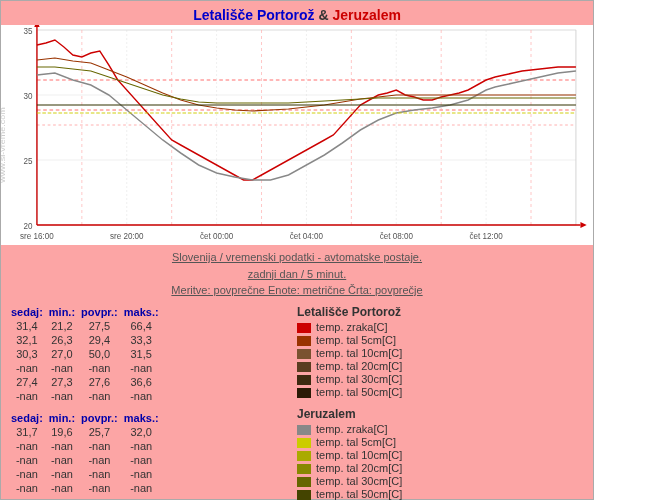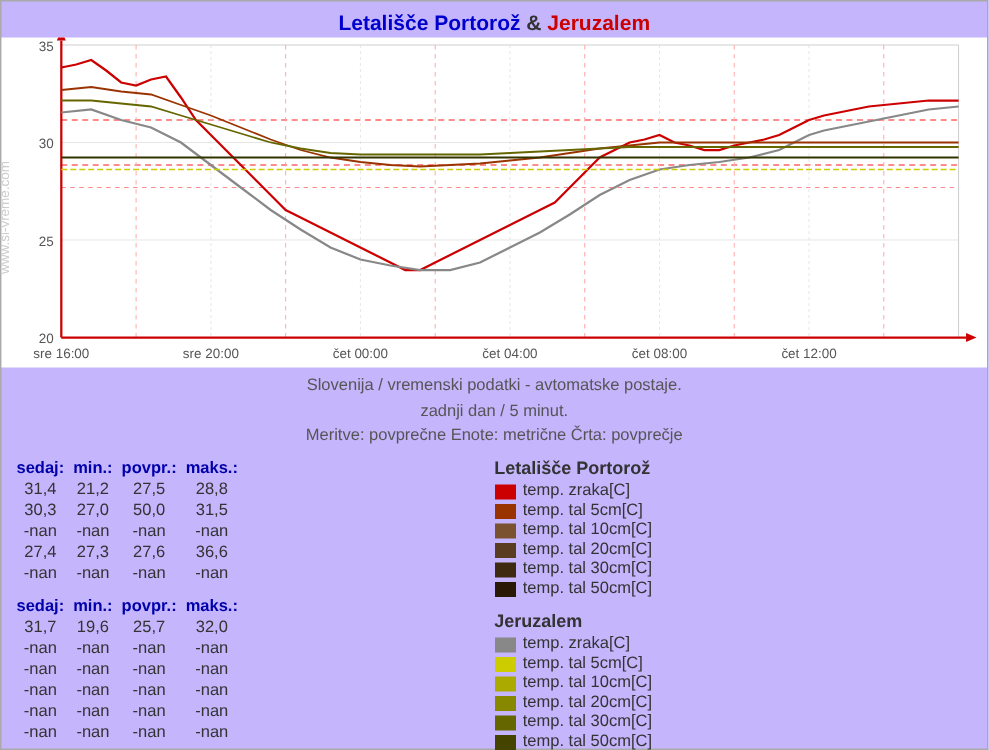--- a/index.html
+++ b/index.html
@@ -6,24 +6,24 @@
     body {
       width: 659px;
       height: 500px;
       background: #fff;
       font-family: Arial, sans-serif;
       font-size: 12px;
       color: #333;
       overflow: hidden;
     }
     .outer {
-      width: 659px;
+      width: 594px;
       height: 500px;
       border: 1px solid #aaa;
-      background: #c4b5fd;
+      background: #fca5a5;
     }
     .chart-title {
       text-align: center;
       padding: 6px 0 2px 0;
       font-size: 14px;
       font-weight: bold;
       color: #333;
     }
     .chart-area {
       position: relative;
@@ -35,20 +35,21 @@
       display: block;
       width: 100%;
       height: 100%;
     }
     .info-text {
       text-align: center;
       color: #555;
       font-size: 11px;
       padding: 4px 0 2px 0;
       line-height: 1.5;
+      text-decoration: underline;
     }
     .data-section {
       display: flex;
       padding: 4px 10px 0 10px;
       gap: 0;
     }
     .data-table {
       flex: 1;
     }
     .data-table table {
@@ -176,21 +177,27 @@
             <tr class="header-row">
           <td>sedaj:</td>
           <td>min.:</td>
           <td>povpr.:</td>
           <td>maks.:</td>
         </tr>
         <tr>
           <td>31,4</td>
           <td>21,2</td>
           <td>27,5</td>
-          <td>28,8</td>
+          <td>66,4</td>
+        </tr>
+        <tr>
+          <td>32,1</td>
+          <td>26,3</td>
+          <td>29,4</td>
+          <td>33,3</td>
         </tr>
         <tr>
           <td>30,3</td>
           <td>27,0</td>
           <td>50,0</td>
           <td>31,5</td>
         </tr>
         <tr>
           <td>-nan</td>
           <td>-nan</td>

